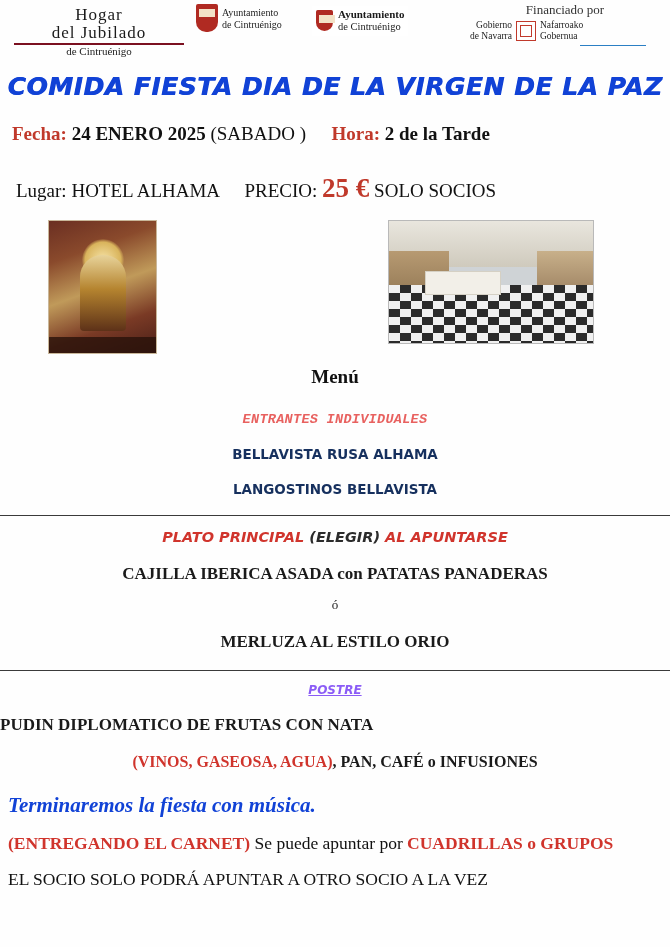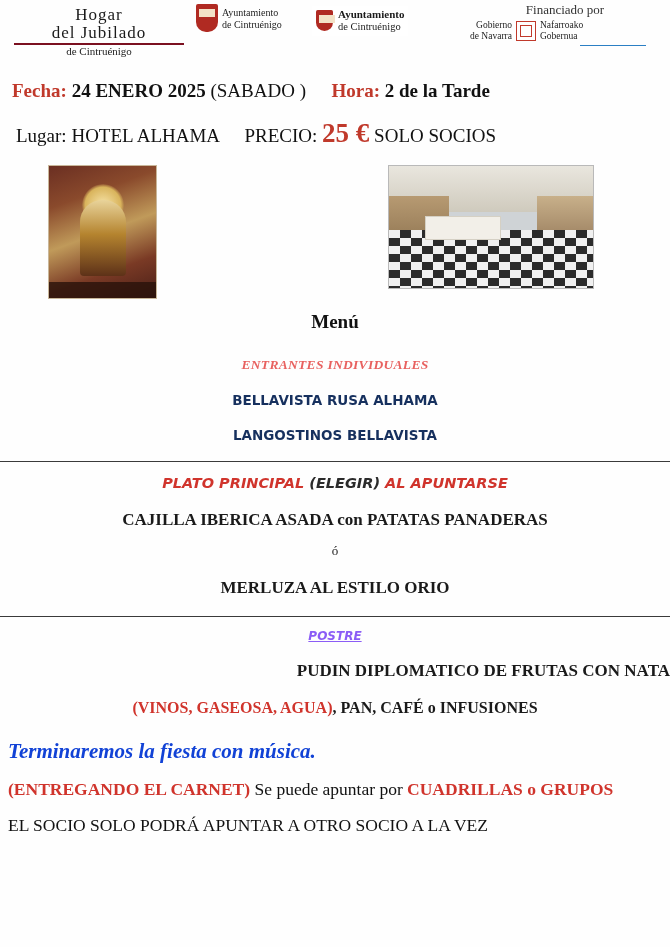--- a/index.html
+++ b/index.html
@@ -197,21 +197,21 @@
     color: #111;
   }
   .info-line .plain {
     color: #111;
   }
   .gap-sm { display: inline-block; width: 16px; }
 
   .info-line2 {
     font-size: 19px;
     color: #111;
-    margin-top: 16px;
+    margin-top: 28px;
     padding-left: 16px;
   }
   .price {
     color: #c0392b;
     font-weight: bold;
     font-size: 27px;
     font-family: "Liberation Serif", serif;
   }
 
   
@@ -308,21 +308,21 @@
   .menu-title {
     text-align: center;
     font-family: "Liberation Serif", serif;
     font-weight: bold;
     font-size: 19px;
     color: #111;
     margin-top: 6px;
   }
   .entrantes-head {
     text-align: center;
-    font-family: Liberation Serif, serif;
+    font-family: Liberation Mono, monospace;
     font-weight: bold;
     font-size: 13.5px;
     font-style: italic;
     color: #e8615f;
     margin-top: 24px;
     letter-spacing: 0.3px;
   }
   .dish {
     text-align: center;
     font-family: "DejaVu Sans", sans-serif;
@@ -368,21 +368,21 @@
     text-align: center;
     font-family: "DejaVu Sans", sans-serif;
     font-weight: bold;
     font-style: italic;
     font-size: 12px;
     color: #8b5cf6;
     text-decoration: underline;
     margin-top: 12px;
   }
   .postre-dish {
-    text-align: right;
+    text-align: left;
     font-family: "Liberation Serif", serif;
     font-weight: bold;
     font-size: 17px;
     color: #1a1a1a;
     margin-top: 18px;
   }
   .drinks {
     text-align: center;
     font-family: "Liberation Serif", serif;
     font-weight: bold;
@@ -456,20 +456,21 @@
         <div class="gob-mark"></div>
         <div class="c2">
           <div>Nafarroako</div>
           <div>Gobernua</div>
         </div>
       </div>
       <div class="underline"></div>
     </div>
   </div>
 
+  <div class="main-title">COMIDA FIESTA DIA DE LA VIRGEN DE LA PAZ</div>
 
   <div class="info-line">
     <span class="lbl">Fecha:</span>
     <span class="val">24 ENERO 2025</span>
     <span class="plain">(SABADO )</span>
     <span class="gap-sm"></span>
     <span class="lbl">Hora:</span>
     <span class="val">2 de la  Tarde</span>
   </div>
 

